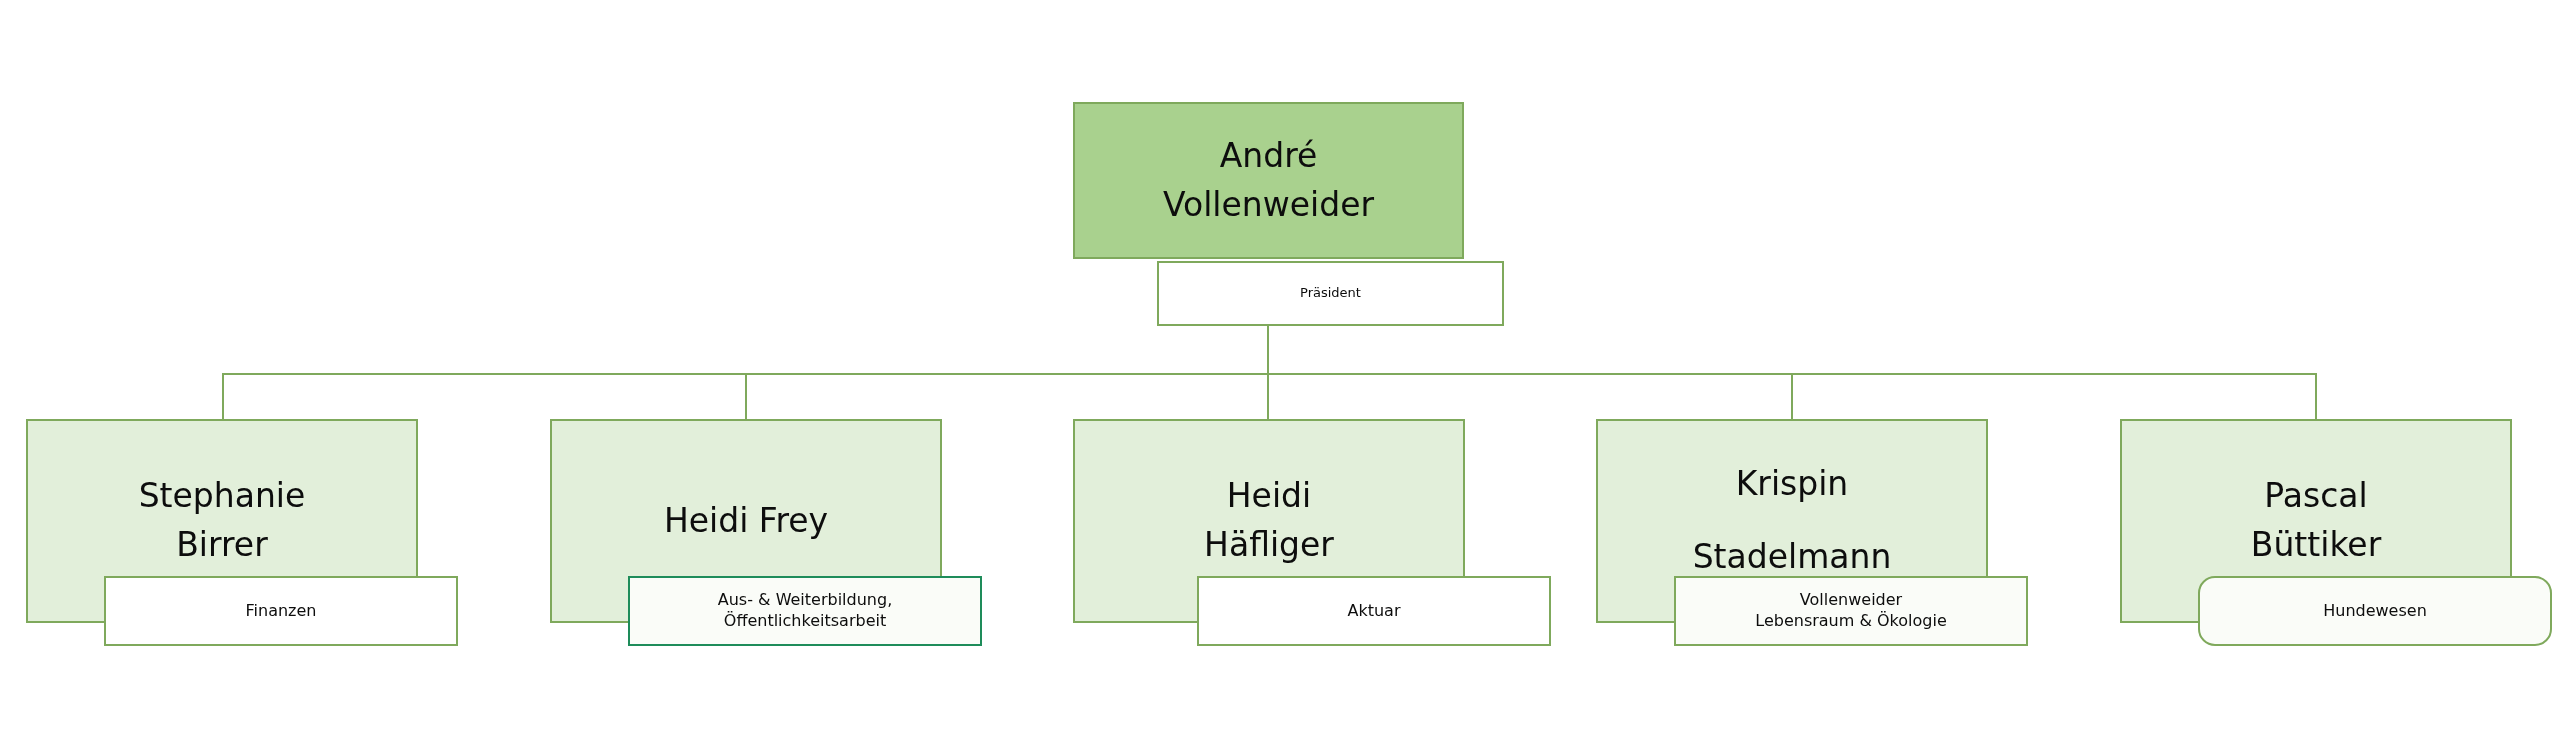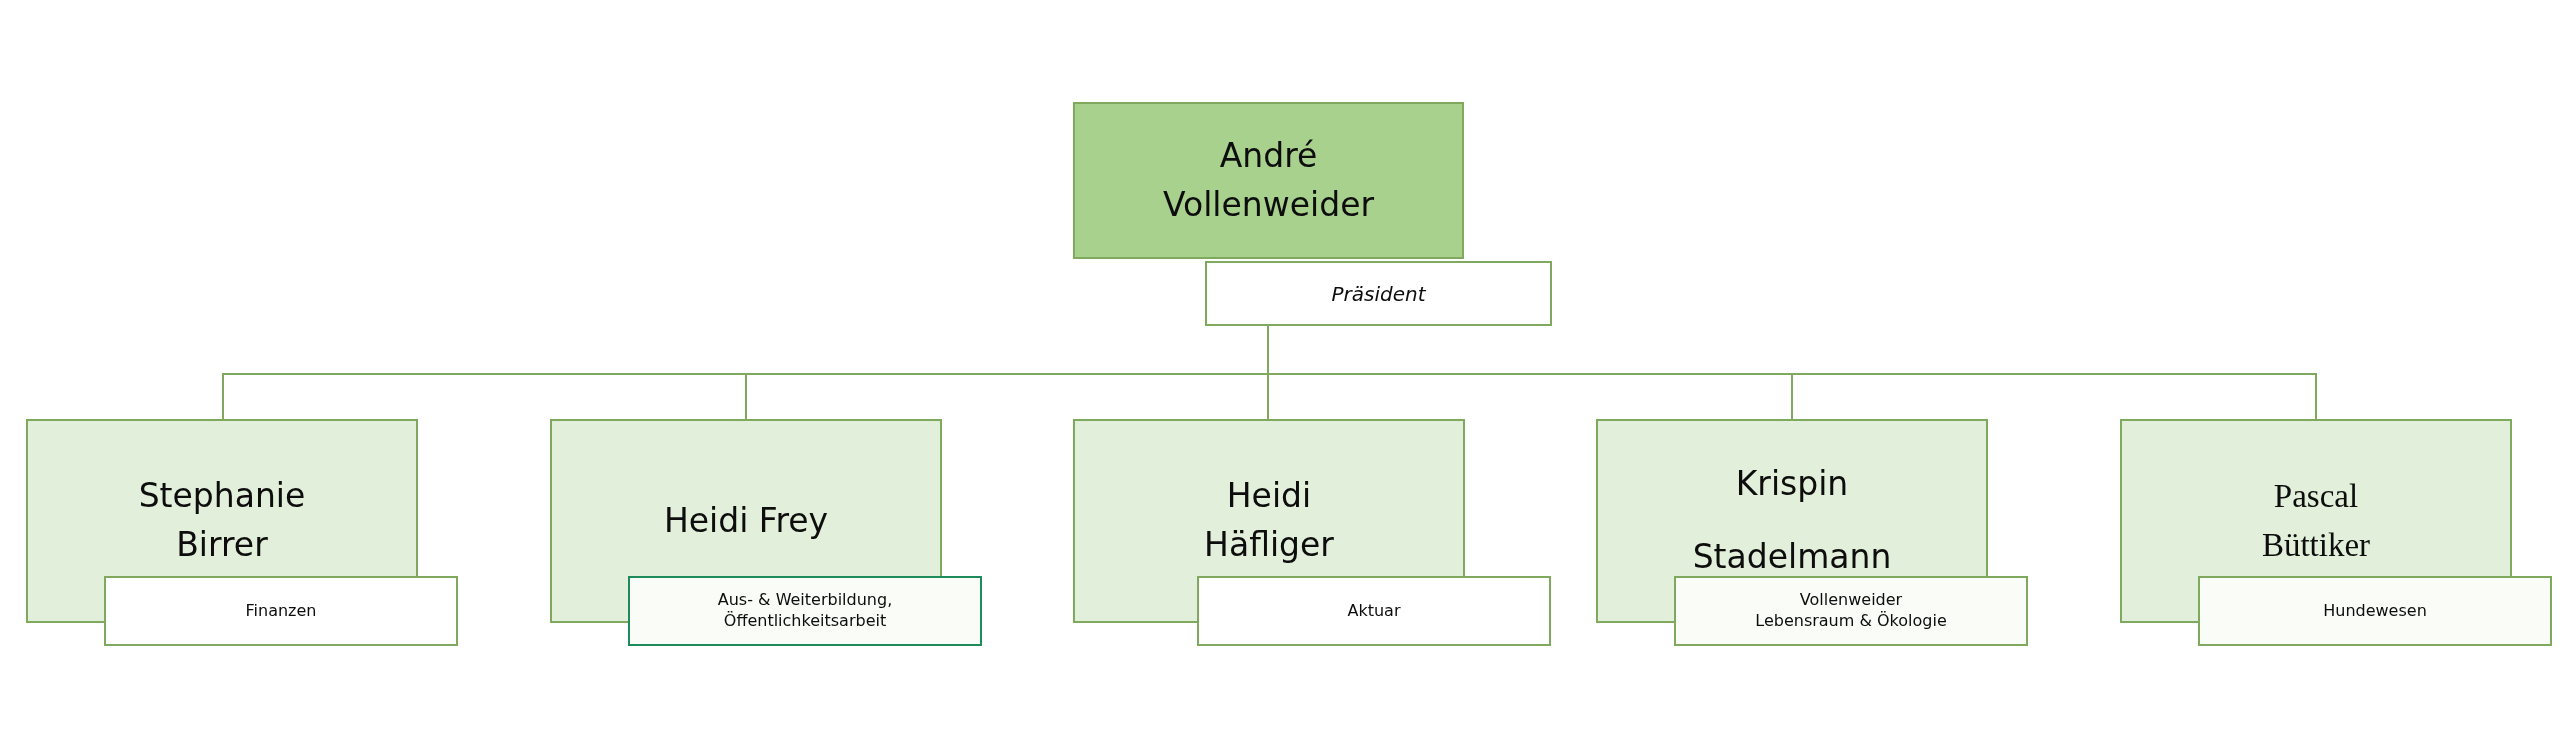--- a/index.html
+++ b/index.html
@@ -47,23 +47,22 @@
     z-index:3;
   }
 
   
   .root-name{
     left:1073px;top:102px;width:391px;height:157px;
     background:#A9D18E;
     font-size:33px;
   }
   .root-role{
-    left:1205px;top:261px;width:347px;height:65px;
-    font-size:20px;
-    font-style:italic;
+    left:1157px;top:261px;width:347px;height:65px;
+    font-size:13px;
   }
 
   
   .child-name{
     top:419px;width:392px;height:204px;
     background:#E2EFDA;
     font-size:33px;
   }
   .child-role{
     top:576px;height:70px;
@@ -73,27 +72,27 @@
 
   
   .role-tinted{background:#FAFCF8;}
   .role-accent{border-color:#1E8C5A;}
 
   
   .n0-name{left:26px;}
   .n1-name{left:550px;}
   .n2-name{left:1073px;}
   .n3-name{left:1596px;gap:24px;}
-  .n4-name{left:2120px;font-family:Liberation Serif, serif;}
+  .n4-name{left:2120px;}
 
   .n0-role{left:104px;width:354px;text-align:right;}
   .n1-role{left:628px;width:354px;}
   .n2-role{left:1197px;width:354px;}
   .n3-role{left:1674px;width:354px;}
-  .n4-role{left:2198px;width:354px;}
+  .n4-role{left:2198px;width:354px;border-radius:17px;}
 </style>
 </head>
 <body>
 
 <div id="chart">
 
   <div class="conn conn-v" style="left:1267px;top:326px;height:50px;"></div>
 
   <div class="conn conn-h" style="left:222px;top:373px;width:2095px;"></div>
 

